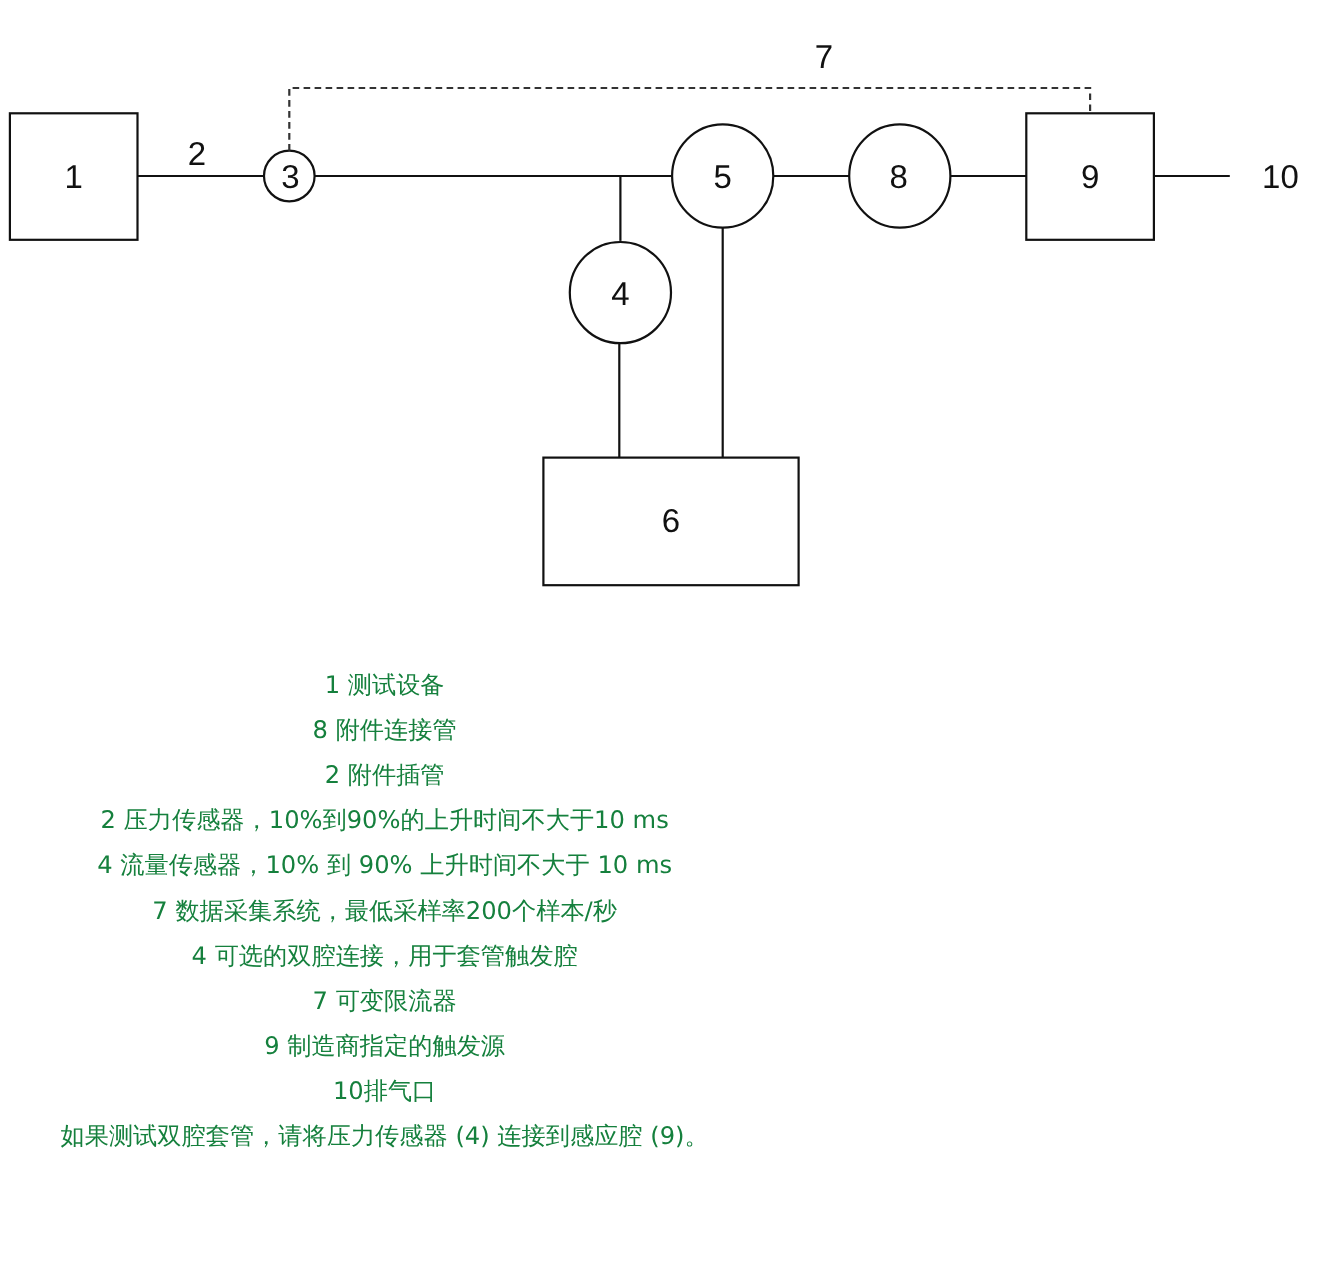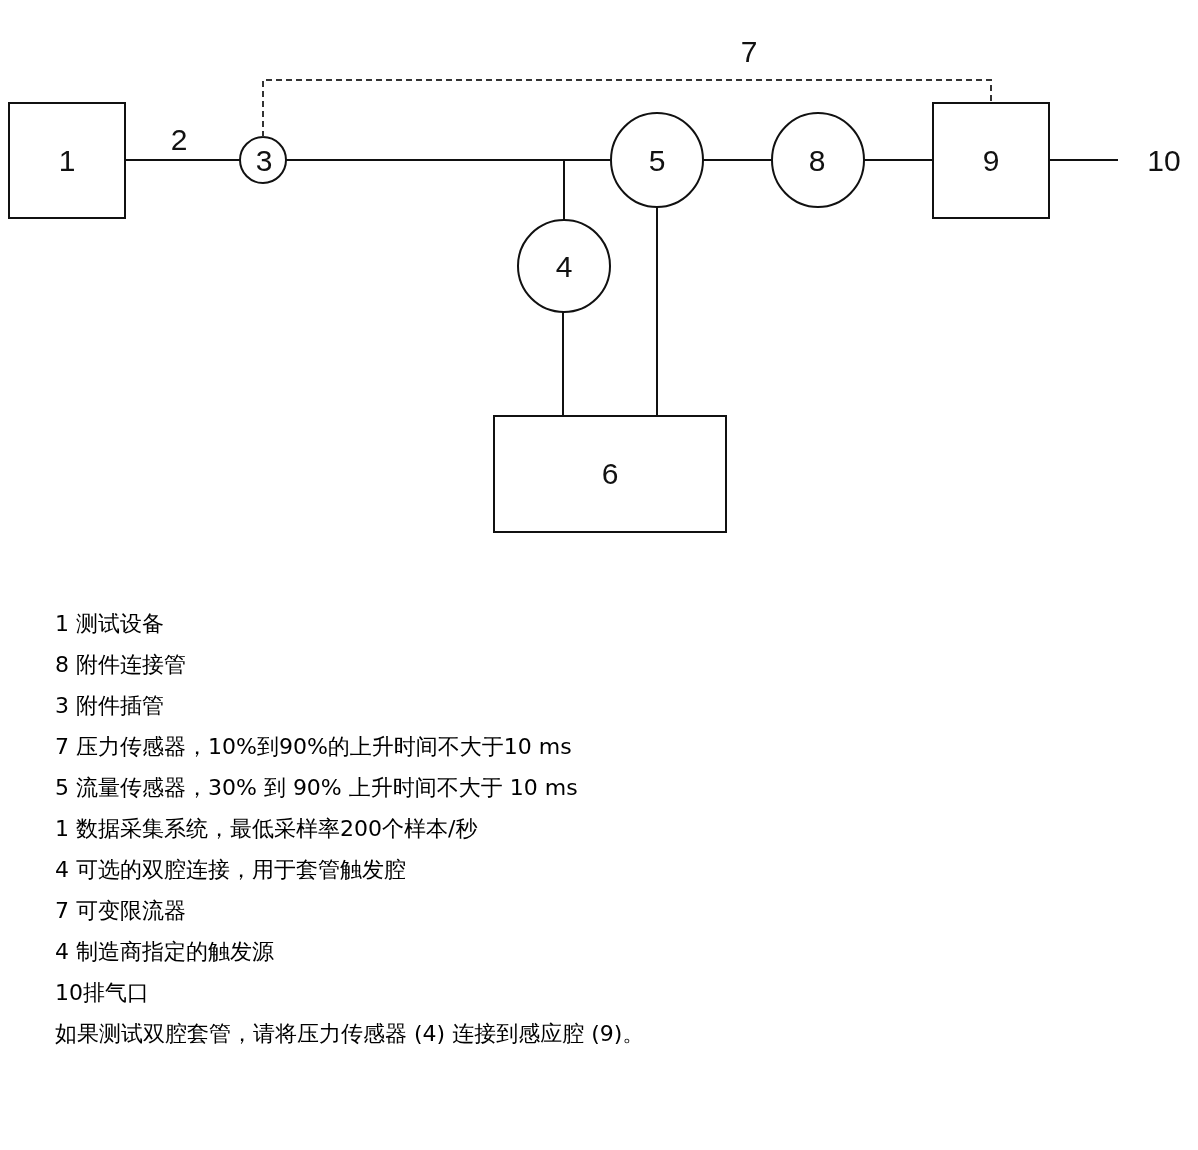--- a/index.html
+++ b/index.html
@@ -1,21 +1,21 @@
 <!DOCTYPE html>
 <html><head>
 <meta charset="utf-8">
 <style>
   html, body { margin: 0; padding: 0; background: #ffffff; }
   body { width: 1198px; height: 1150px; position: relative; overflow: hidden;
          font-family: "DejaVu Sans", "Liberation Sans", sans-serif; color: #111; }
   #diagram { position: absolute; left: 0; top: 0; }
   #diagram text { font-family: "Liberation Sans", "DejaVu Sans", sans-serif; font-size: 30px; fill: #111; }
   .legend { position: absolute; left: 55px; top: 603px; margin: 0; padding: 0; list-style: none; }
-  .legend li { height: 41px; line-height: 41px; font-size: 22px; white-space: nowrap; color: #000000; }
+  .legend li { height: 41px; line-height: 41px; font-size: 22px; white-space: nowrap; color: #15803d; text-align: center; }
 </style>
 </head>
 <body>
 
 <svg id="diagram" width="1198" height="560" viewBox="0 0 1198 560">
   <g stroke="#111" stroke-width="2" fill="none">
 
     <rect x="9" y="103" width="116" height="115"></rect>
 
     <line x1="125" y1="160" x2="240" y2="160"></line>
@@ -57,22 +57,22 @@
   <text x="610" y="484" text-anchor="middle">6</text>
   <text x="749" y="62" text-anchor="middle">7</text>
   <text x="817" y="171" text-anchor="middle">8</text>
   <text x="991" y="171" text-anchor="middle">9</text>
   <text x="1164" y="171" text-anchor="middle">10</text>
 </svg>
 
 <ul class="legend">
   <li>1 测试设备</li>
   <li>8 附件连接管</li>
-  <li>3 附件插管</li>
-  <li>7 压力传感器，10%到90%的上升时间不大于10 ms</li>
-  <li>5 流量传感器，30% 到 90% 上升时间不大于 10 ms</li>
-  <li>1 数据采集系统，最低采样率200个样本/秒</li>
+  <li>2 附件插管</li>
+  <li>2 压力传感器，10%到90%的上升时间不大于10 ms</li>
+  <li>4 流量传感器，10% 到 90% 上升时间不大于 10 ms</li>
+  <li>7 数据采集系统，最低采样率200个样本/秒</li>
   <li>4 可选的双腔连接，用于套管触发腔</li>
   <li>7 可变限流器</li>
-  <li>4 制造商指定的触发源</li>
+  <li>9 制造商指定的触发源</li>
   <li>10排气口</li>
   <li>如果测试双腔套管，请将压力传感器 (4) 连接到感应腔 (9)。</li>
 </ul>
 
 </body></html>

